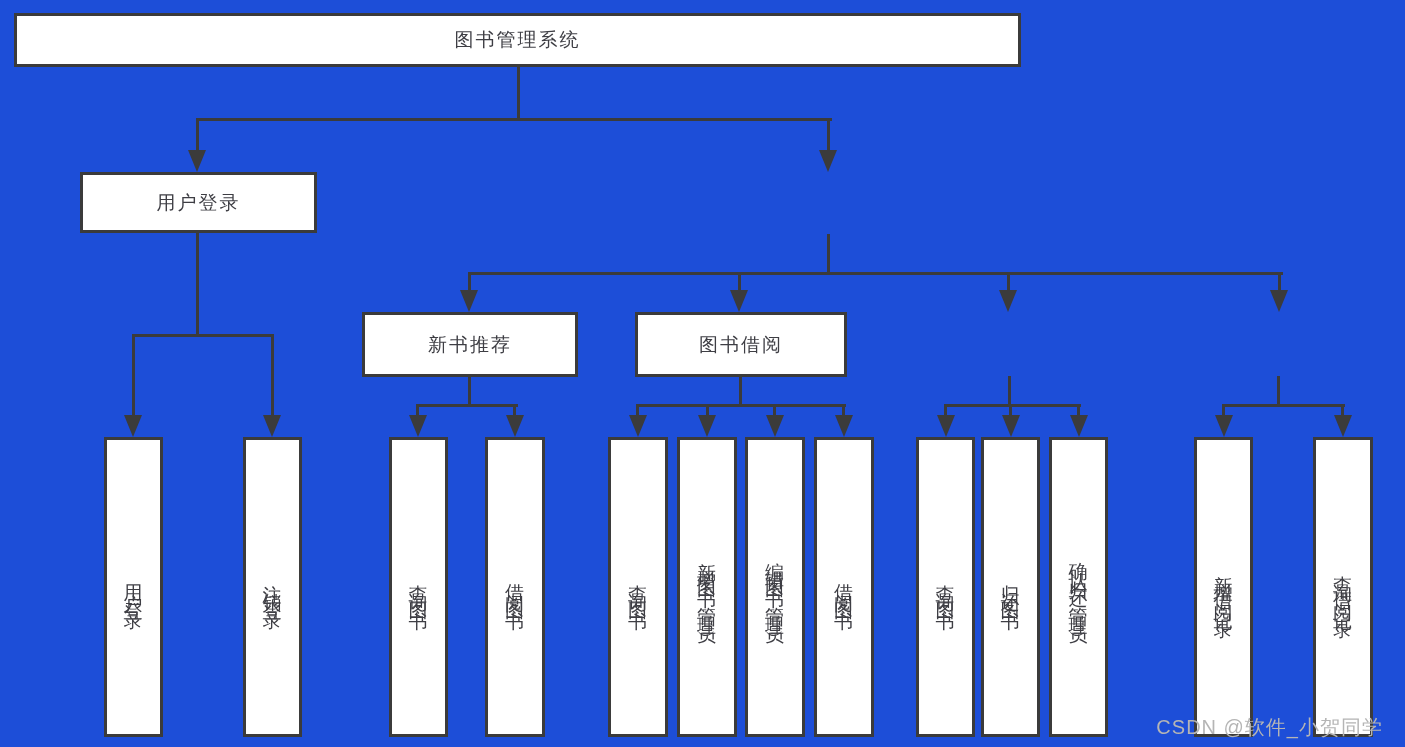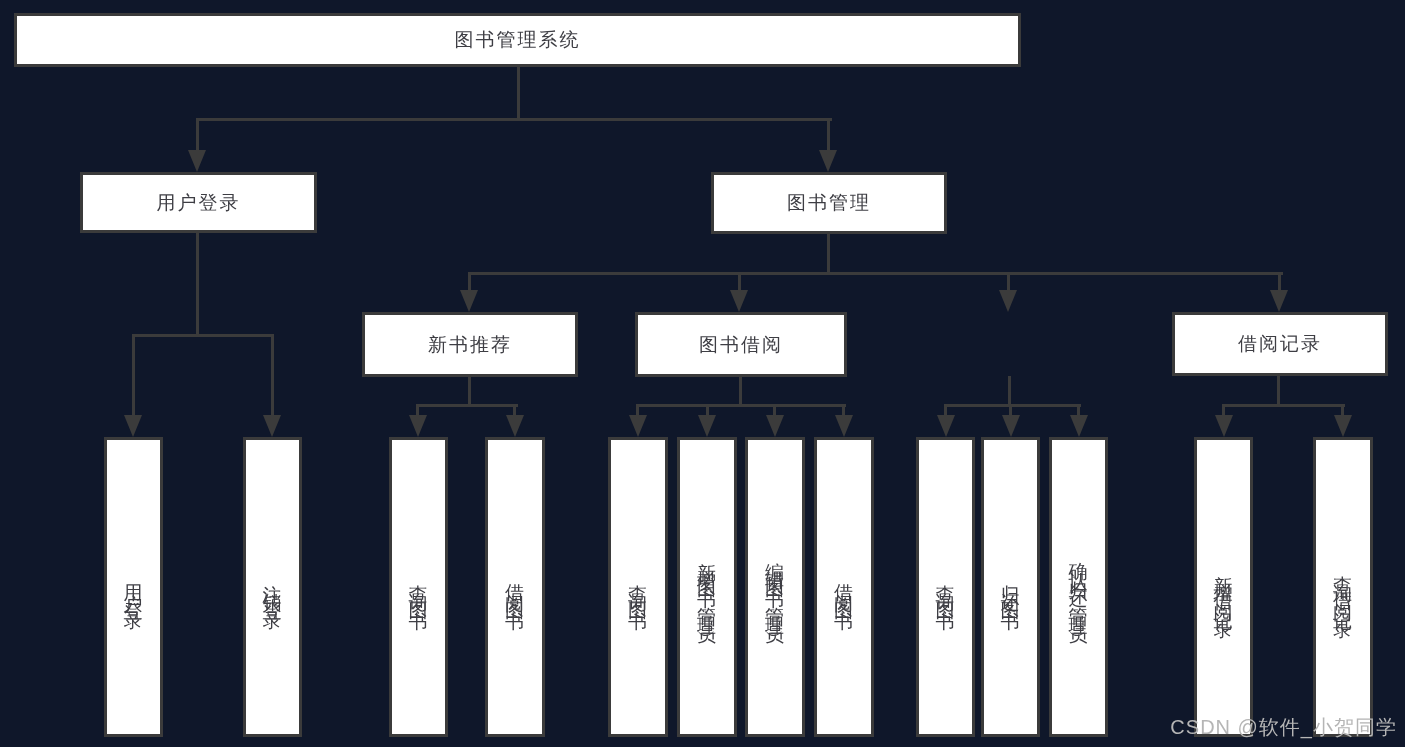--- a/index.html
+++ b/index.html
@@ -5,21 +5,21 @@
   html, body {
     margin: 0;
     padding: 0;
     background: #ffffff;
     font-family: "Liberation Sans", "DejaVu Sans", sans-serif;
   }
   .stage {
     position: relative;
     width: 1405px;
     height: 747px;
-    background: #0f172a;
+    background: #1d4ed8;
     overflow: hidden;
   }
   .node {
     position: absolute;
     box-sizing: border-box;
     border: 3px solid #3b3b3b;
     background: #ffffff;
     color: #3e3e44;
     display: flex;
     align-items: center;
@@ -46,40 +46,38 @@
     position: absolute;
     width: 0;
     height: 0;
     border-left: 9px solid transparent;
     border-right: 9px solid transparent;
     border-top: 22px solid #3b3b3b;
   }
   .watermark {
     position: absolute;
     top: 714px;
-    right: 8px;
+    right: 22px;
     font-size: 20px;
     color: #b5b5b5;
     letter-spacing: 1px;
     white-space: nowrap;
   }
 </style>
 </head>
 <body>
 
 <div class="stage">
 
   <div class="node" style="left:14px; top:13px; width:1007px; height:54px;">图书管理系统</div>
 
   <div class="node" style="left:80px; top:172px; width:237px; height:61px;">用户登录</div>
-  <div class="node" style="left:711px; top:172px; width:236px; height:62px;">图书管理</div>
 
   <div class="node" style="left:635px; top:312px; width:212px; height:65px;">图书借阅</div>
   <div class="node" style="left:362px; top:312px; width:216px; height:65px;">新书推荐</div>
-  <div class="node" style="left:1172px; top:312px; width:216px; height:64px;">借阅记录</div>
 
   <div class="node leaf" style="left:104px; width:59px;">用户登录</div>
   <div class="node leaf" style="left:243px; width:59px;">注销登录</div>
 
   <div class="node leaf" style="left:389px; width:59px;">查询图书</div>
   <div class="node leaf" style="left:485px; width:60px;">借阅图书</div>
 
   <div class="node leaf" style="left:608px; width:60px;">查询图书</div>
   <div class="node leaf" style="left:677px; width:60px;">新增图书（管理员）</div>
   <div class="node leaf" style="left:745px; width:60px;">编辑图书（管理员）</div>

